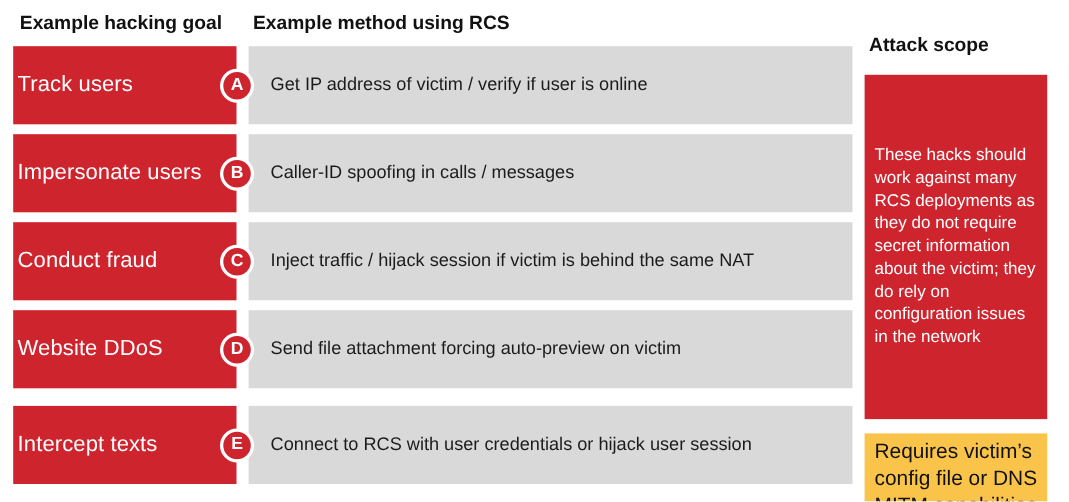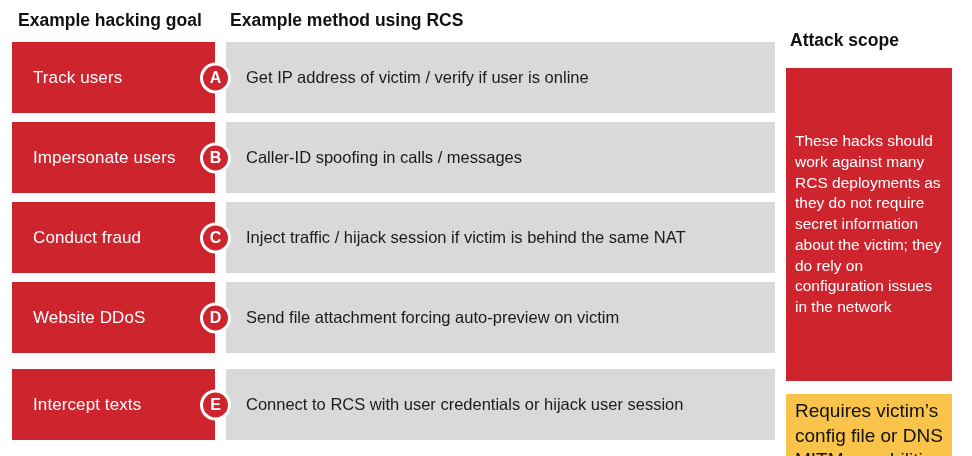--- a/index.html
+++ b/index.html
@@ -49,22 +49,22 @@
 
   .goal-box {
     position: absolute;
     left: 0; top: 0;
     width: 203px;
     height: 71px;
     background: var(--red);
     color: #ffffff;
     display: flex;
     align-items: center;
-    padding-left: 21px;
-    font-size: 17px;
+    padding-left: 4px;
+    font-size: 20px;
     letter-spacing: .1px;
   }
 
   .method-box {
     position: absolute;
     left: 214px; top: 0;
     width: 549px;
     height: 71px;
     background: var(--gray);
     color: #1b1b1b;

